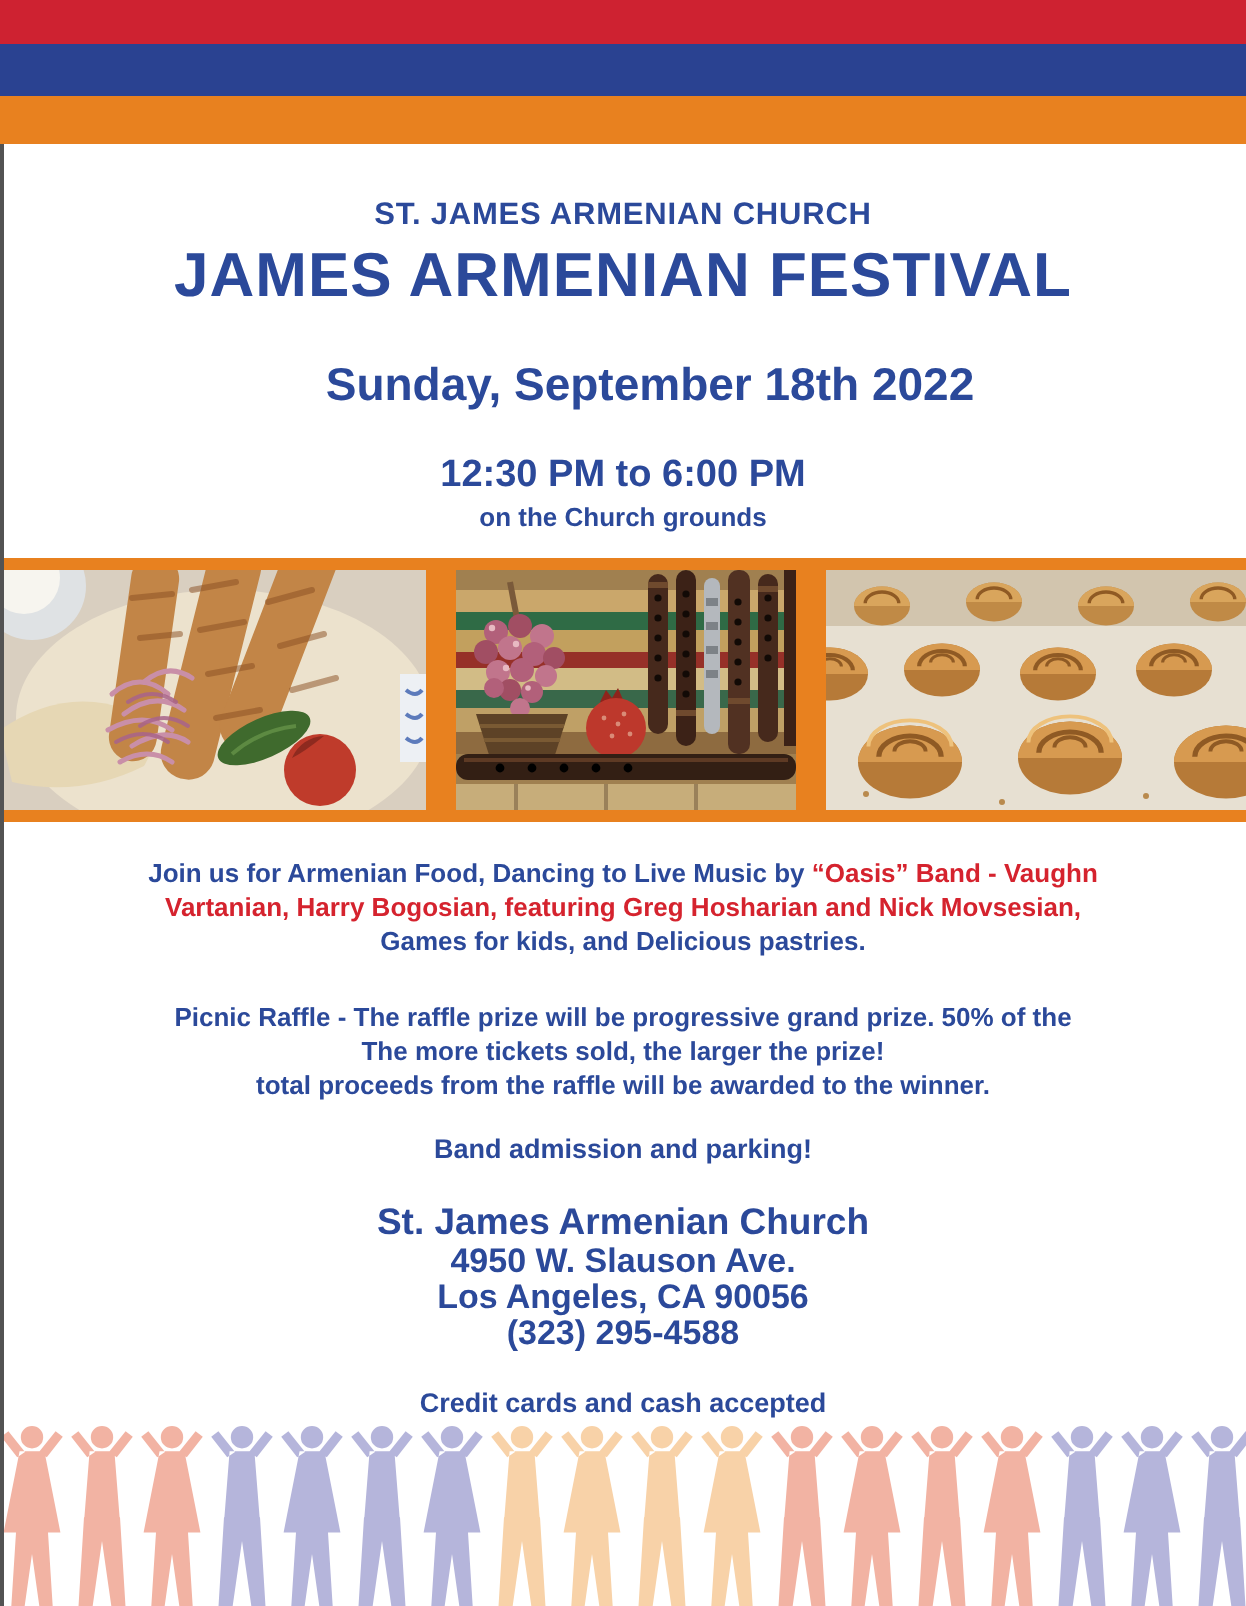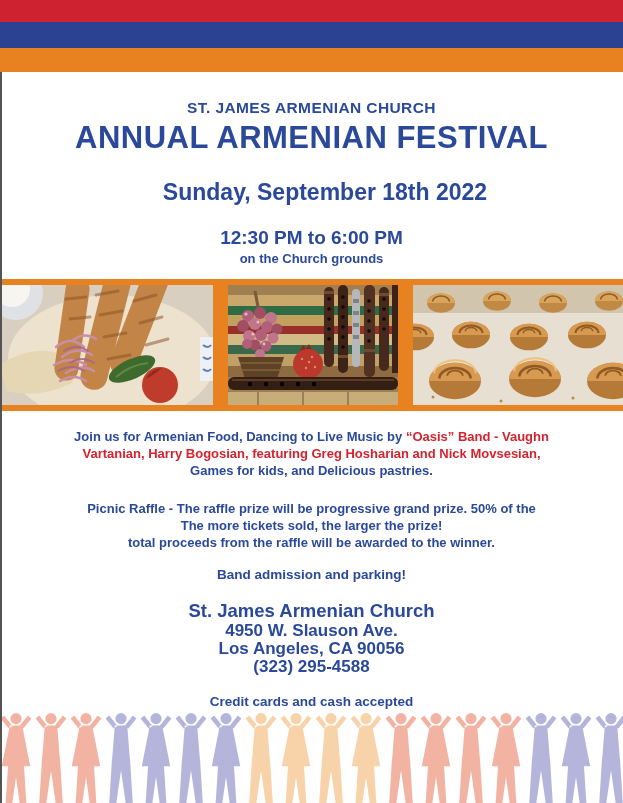--- a/index.html
+++ b/index.html
@@ -71,21 +71,21 @@
 <div class="page">
   <div class="edge-left"></div>
 
   <div class="flag">
     <div class="s-red" style="background: rgb(206, 34, 49);"></div>
     <div class="s-blue" style="background: rgb(42, 66, 145);"></div>
     <div class="s-orange" style="background: rgb(232, 129, 31);"></div>
   </div>
 
   <div class="church blue">ST. JAMES ARMENIAN CHURCH</div>
-  <div class="title blue">ANNUAL ARMENIAN FESTIVAL</div>
+  <div class="title blue">JAMES ARMENIAN FESTIVAL</div>
   <div class="date blue">Sunday, September 18th 2022</div>
   <div class="time blue">12:30 PM to 6:00 PM</div>
   <div class="grounds blue">on the Church grounds</div>
 
   <div class="strip">
     <div class="photo p1" title="Grilled Armenian kebab plate with red onions, grilled tomato and green pepper">
       <svg width="213" height="120" viewBox="0 0 213 120">
         <rect width="213" height="120" fill="#d9cfc0"></rect>
         <ellipse cx="112" cy="74" rx="104" ry="64" fill="#ece2cd"></ellipse>
         <path d="M0 80 Q32 58 64 70 Q84 78 72 98 Q40 114 6 106 Z" fill="#e6d7b4"></path>

